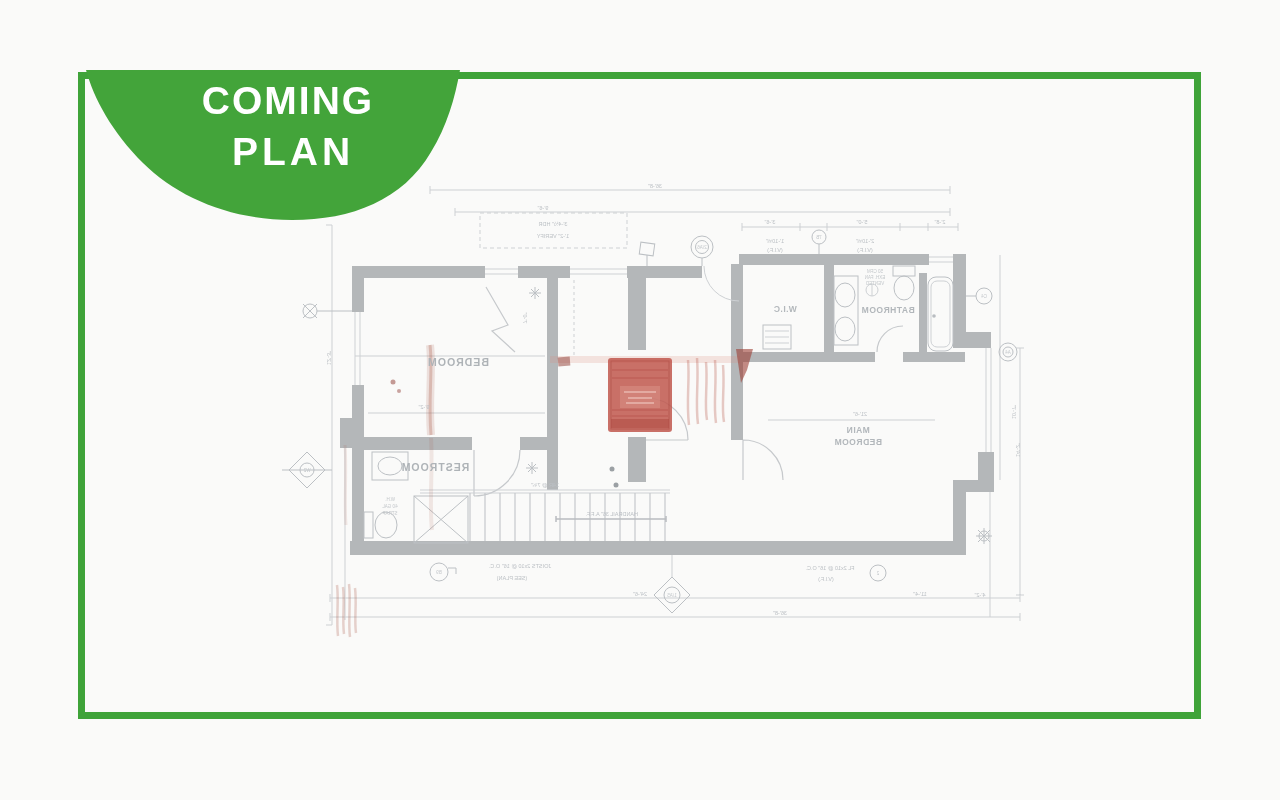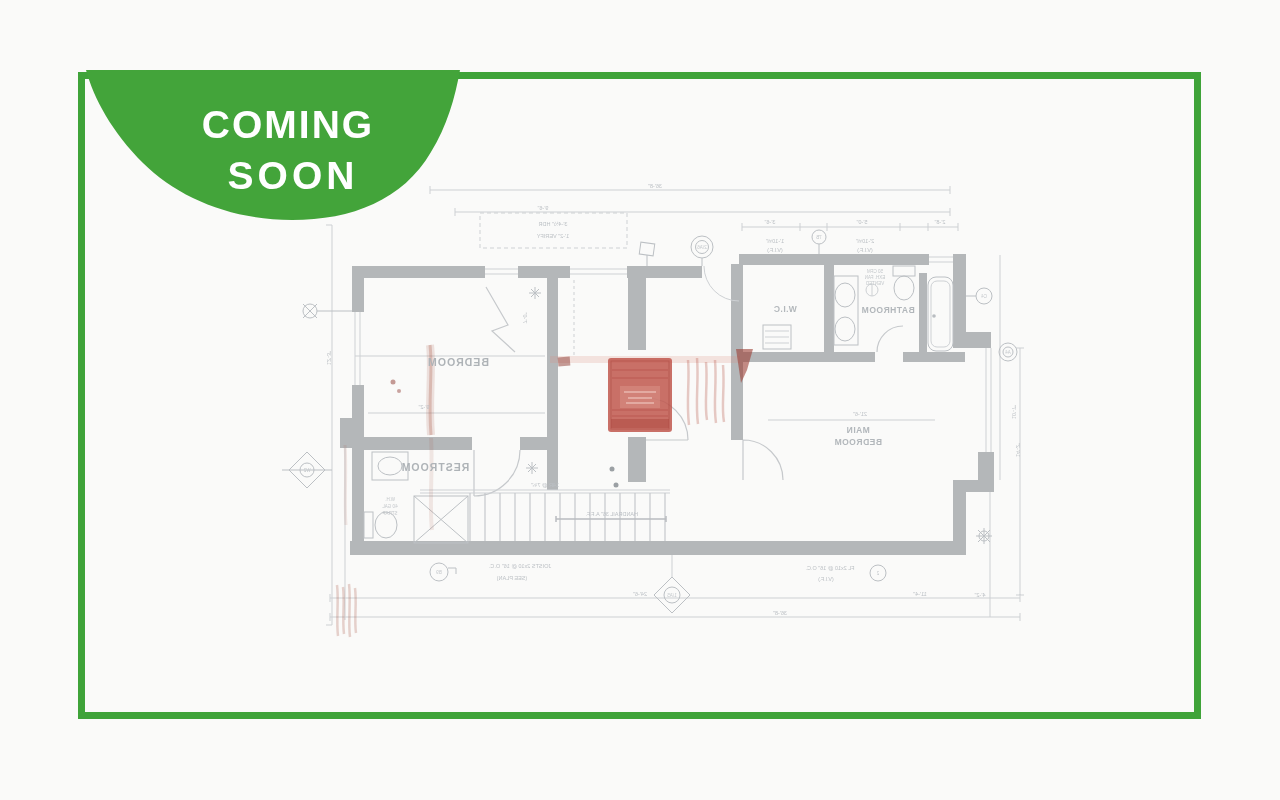--- a/index.html
+++ b/index.html
@@ -7,21 +7,21 @@
     width:1280px;height:800px;position:relative;overflow:hidden;
     background:#fafaf9;font-family:"Liberation Sans",sans-serif;
   }
   .plan-svg{position:absolute;left:0;top:0;z-index:1;pointer-events:none;}
   .frame{
     position:absolute;left:78px;top:72px;width:1123px;height:647px;
     box-sizing:border-box;border:7px solid #3fa339;background:transparent;z-index:2;
   }
   .badge-svg{position:absolute;left:0;top:0;z-index:3;pointer-events:none;}
   .badge-text{
-    position:absolute;left:118px;top:100px;width:340px;z-index:4;text-align:center;
+    position:absolute;left:118px;top:76px;width:340px;z-index:4;text-align:center;
     color:#ffffff;font-weight:bold;font-size:39px;letter-spacing:2px;line-height:1.3;
   }
   .badge-text .l2{letter-spacing:4px;padding-left:10px;}
   
   text{font-family:"Liberation Sans",sans-serif;}
   .lbl{font-size:10.5px;font-weight:bold;fill:#aeb3b7;letter-spacing:1px;}
   .lbl-s{font-size:8.5px;font-weight:bold;fill:#b2b7bb;letter-spacing:.5px;}
   .tiny{font-size:5.5px;fill:#bcc0c5;}
   .tiny2{font-size:4.5px;fill:#c3c7cb;}
   .wall{fill:#b4b7b9;}
@@ -249,14 +249,14 @@
   </g>
 </svg>
 
 <div class="frame"></div>
 
 <svg class="badge-svg" width="1280" height="800" viewBox="0 0 1280 800">
   <path fill="#43a43a" d="M82 70 L460 70 C455 98 447 126 431 152 C403 200 352 220 292 220 C232 220 178 198 143 163 C112 132 94 99 86 70 Z"></path>
 </svg>
 <div class="badge-text">
   <div class="l1">COMING</div>
-  <div class="l2">SOON</div>
+  <div class="l2">PLAN</div>
 </div>
 
 </body></html>

